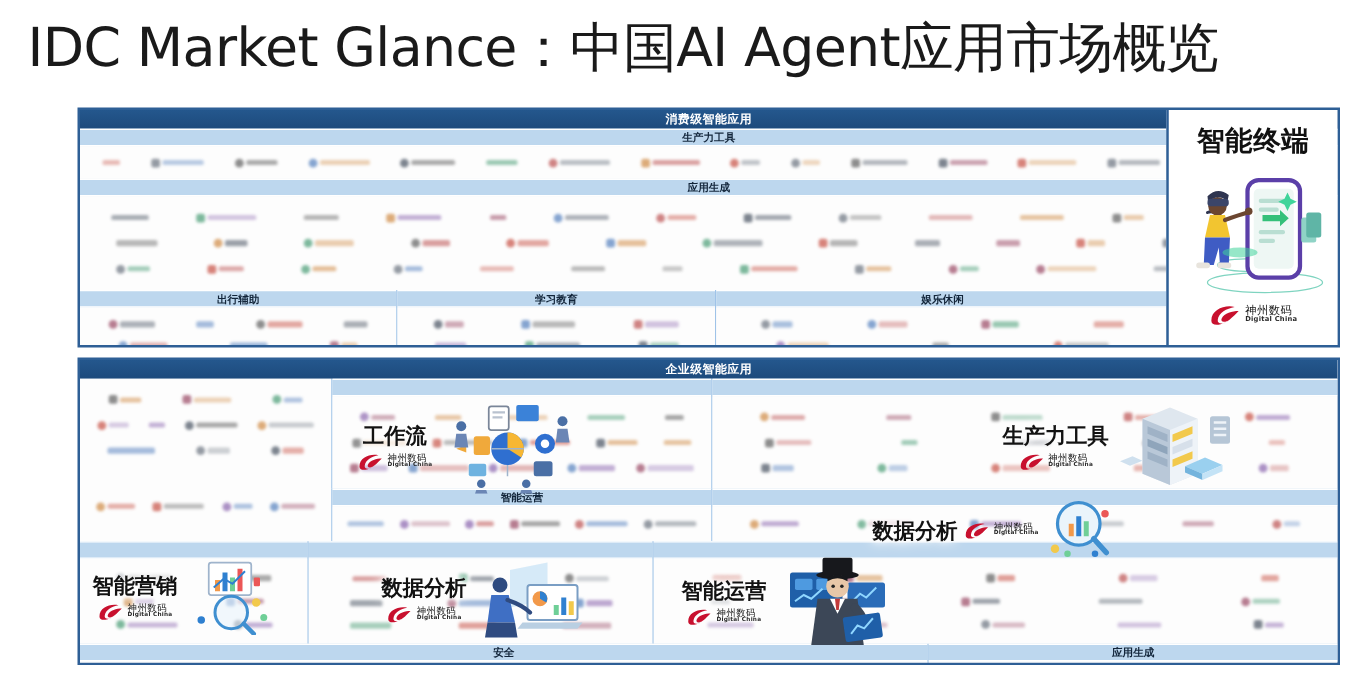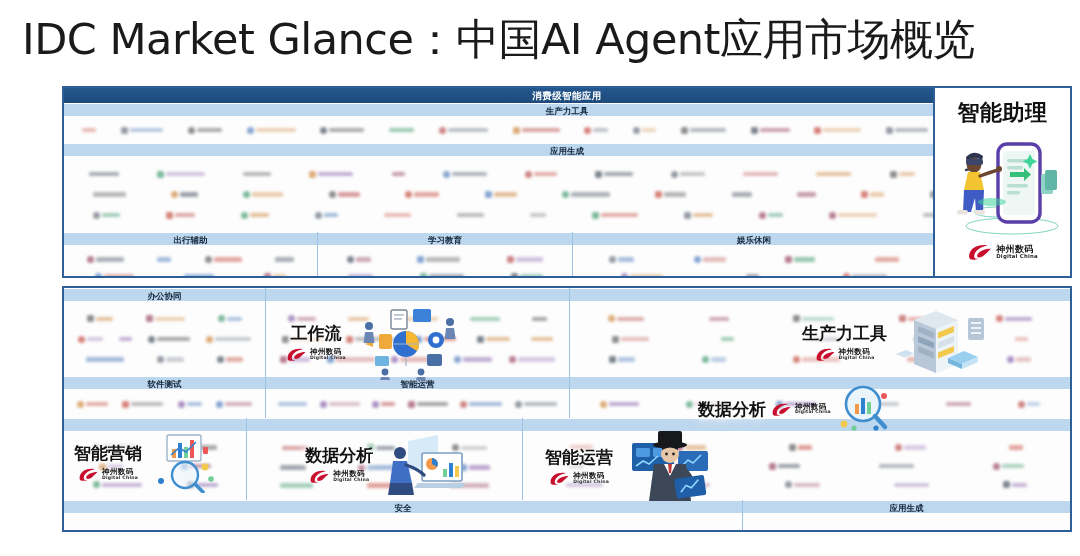--- a/index.html
+++ b/index.html
@@ -127,21 +127,21 @@
     color: #121212;
     white-space: nowrap;
     text-shadow: 0 0 5px #fff, 0 0 9px #fff, 0 0 14px #fff;
   }
   .feature-stack { display: flex; flex-direction: column; align-items: center; gap: 2px; }
 
   
   .dc-logo { display: flex; align-items: center; gap: 3px; }
   .dc-swirl { width: 26px; height: 18px; flex: 0 0 auto; }
   .dc-words { display: flex; flex-direction: column; line-height: 1; }
-  .dc-cn { font-size: 9px; font-weight: 700; color: #161616; letter-spacing: 0.4px; }
+  .dc-cn { font-size: 9px; font-weight: 400; color: #161616; letter-spacing: 0.4px; }
   .dc-en { font-size: 5.4px; font-weight: 700; color: #2a2a2a; letter-spacing: 0.2px; }
   .dc-logo.sm .dc-swirl { width: 21px; height: 15px; }
   .dc-logo.sm .dc-cn { font-size: 7.5px; }
   .dc-logo.sm .dc-en { font-size: 4.6px; }
 
   
   .illus { flex: 0 0 auto; }
 </style>
 </head>
 <body>
@@ -474,21 +474,21 @@
             <span class="logo-chip">
               <span class="logo-mark round" style="background: rgb(192, 57, 43);"></span>
               <span class="logo-text" style="width: 35px; background: rgb(74, 74, 74); opacity: 0.51;"></span>
             </span>
           </div>
       </div>
     </div>
   </div>
 
   <div id="smart-terminal-panel">
-    <div class="feature-word">智能助理</div>
+    <div class="feature-word">智能终端</div>
     <svg class="illus" width="125" height="112" viewBox="0 0 125 112">
       <ellipse cx="72" cy="98" rx="46" ry="8" fill="none" stroke="#7fd4c0" stroke-width="1"></ellipse>
       <ellipse cx="56" cy="84" rx="22" ry="5" fill="none" stroke="#7fd4c0" stroke-width="1"></ellipse>
       <rect x="58" y="16" width="42" height="78" rx="9" fill="#fff" stroke="#5b3fa8" stroke-width="3.4"></rect>
       <rect x="63" y="23" width="32" height="64" rx="4" fill="#eef7f4"></rect>
       <rect x="67" y="31" width="22" height="3.4" rx="1.6" fill="#b9ded2"></rect>
       <rect x="67" y="38" width="16" height="3.4" rx="1.6" fill="#b9ded2"></rect>
       <rect x="67" y="56" width="21" height="3.4" rx="1.6" fill="#b9ded2"></rect>
       <rect x="67" y="63" width="13" height="3.4" rx="1.6" fill="#b9ded2"></rect>
       <path d="M70 44 l14 0 l0 -4 l7 6.5 l-7 6.5 l0 -4 l-14 0 z" fill="#35c07a"></path>
@@ -515,24 +515,24 @@
       <div class="dc-words">
         <div class="dc-cn">神州数码</div>
         <div class="dc-en">Digital China</div>
       </div>
     </div>
   </div>
 </div>
 
 <div class="section" id="enterprise-section">
 
+  <div class="band-title">企业级智能应用</div>
 
   <div class="cols">
     <div class="col" style="width:201px;">
-      <div class="sub-band">办公协同</div>
       <div class="shelf" style="height:74px;display:flex;flex-direction:column;justify-content:space-evenly;">
         <div class="logo-row">
             <span class="logo-chip">
               <span class="logo-mark" style="background: rgb(74, 74, 74);"></span>
               <span class="logo-text" style="width: 17px; background: rgb(201, 122, 42); opacity: 0.73;"></span>
             </span>
             <span class="logo-chip">
               <span class="logo-mark" style="background: rgb(140, 47, 79);"></span>
               <span class="logo-text" style="width: 30px; background: rgb(201, 122, 42); opacity: 0.54;"></span>
             </span>
@@ -774,21 +774,20 @@
           <rect x="79" y="23" width="10" height="2" fill="#eef3f8"></rect>
           <rect x="79" y="28" width="10" height="2" fill="#eef3f8"></rect>
           <path d="M4 50 l10 -4 l8 3.5 l-10 4 z" fill="#cfe0ee"></path>
         </svg>
       </div>
     </div>
   </div>
 
   <div class="cols">
     <div class="col" style="width:201px;">
-      <div class="sub-band">软件测试</div>
       <div class="shelf" style="height:28px;display:flex;align-items:center;">
         <div class="logo-row">
             <span class="logo-chip">
               <span class="logo-mark round" style="background: rgb(201, 122, 42);"></span>
               <span class="logo-text" style="width: 22px; background: rgb(192, 57, 43); opacity: 0.66;"></span>
             </span>
             <span class="logo-chip">
               <span class="logo-mark" style="background: rgb(192, 57, 43);"></span>
               <span class="logo-text" style="width: 32px; background: rgb(74, 74, 74); opacity: 0.57;"></span>
             </span>

